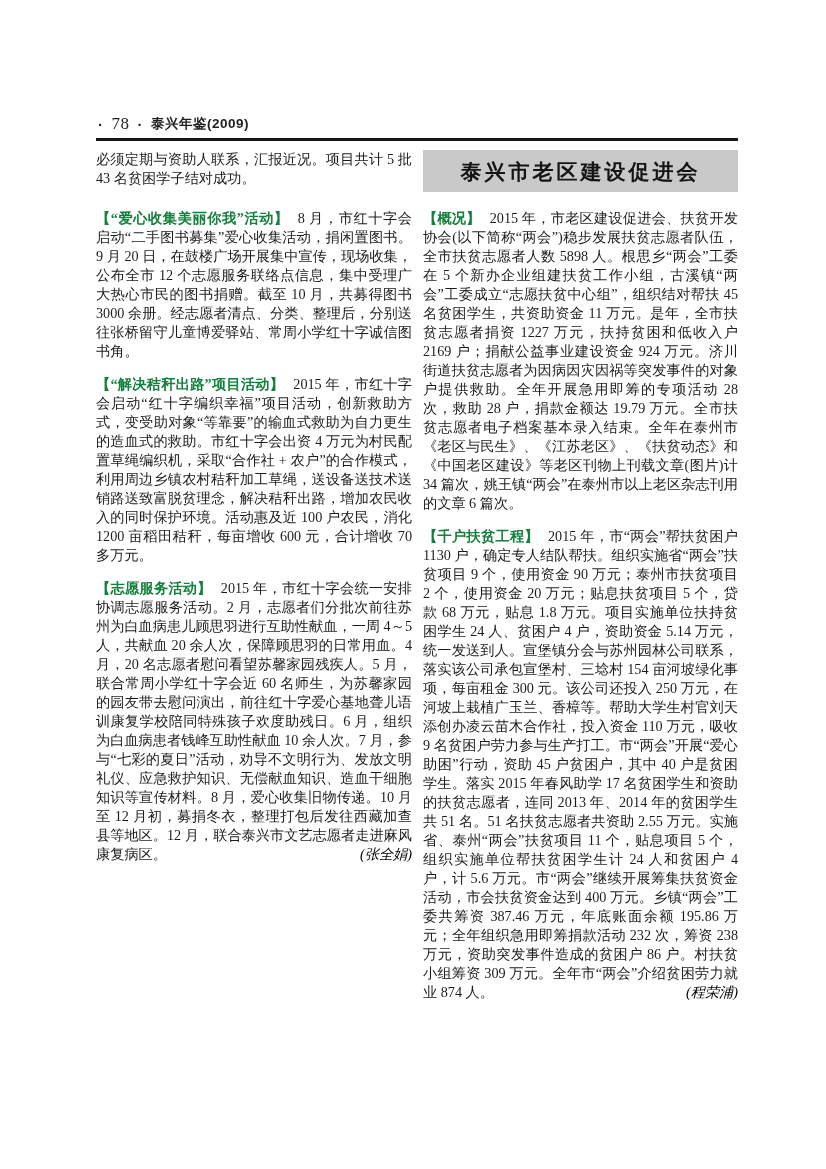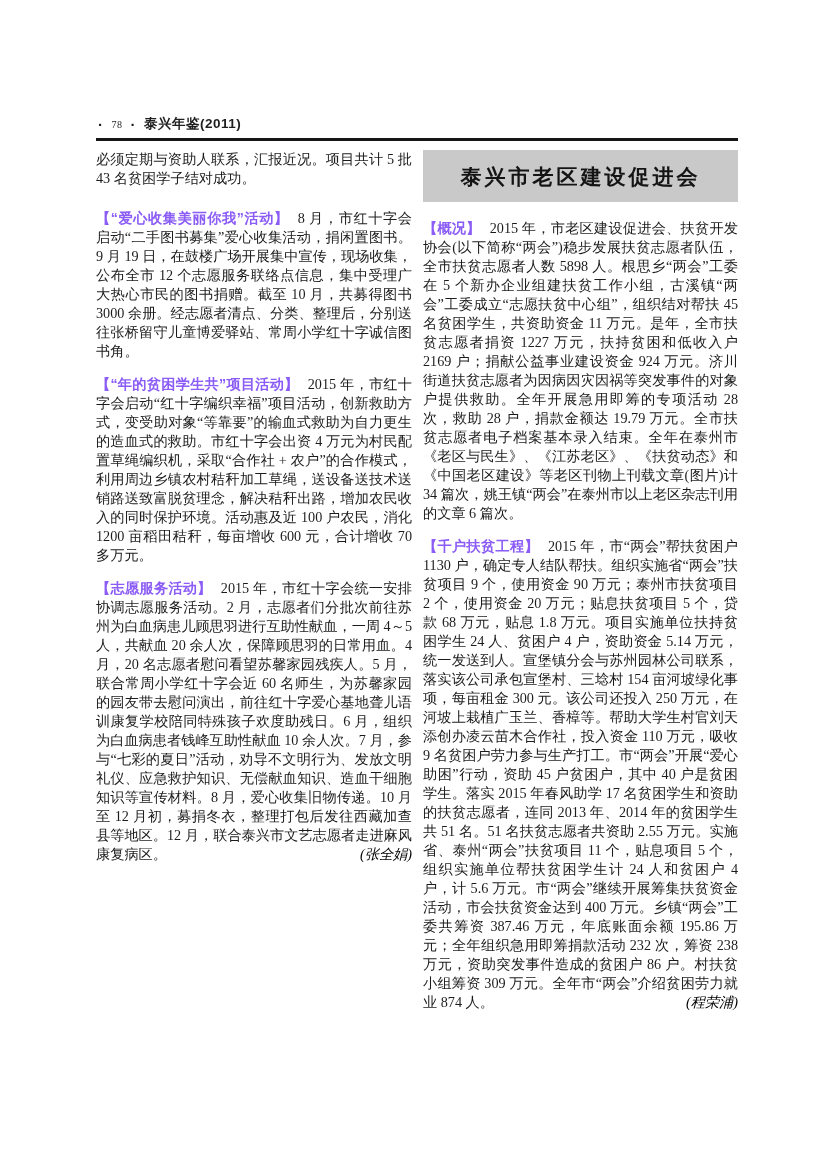--- a/index.html
+++ b/index.html
@@ -7,70 +7,70 @@
     width:826px;height:1169px;background:#ffffff;position:relative;
     font-family:"Liberation Serif","DejaVu Serif",serif;color:#1b1b1b;
   }
   .page-header{
     position:absolute;left:98px;top:113px;height:22px;
     display:flex;align-items:center;gap:8px;
     font-family:"Liberation Sans","DejaVu Sans",sans-serif;
     font-weight:bold;font-size:13.5px;color:#1f1f1f;letter-spacing:.5px;
   }
   .page-header .bullet{font-size:15px;line-height:1}
-  .page-header .pagenum{font-family:"Liberation Serif","DejaVu Serif",serif;font-weight:normal;font-size:10px}
+  .page-header .pagenum{font-family:"Liberation Serif","DejaVu Serif",serif;font-weight:normal;font-size:17px}
   .rule{position:absolute;left:96px;top:138px;width:642px;height:3px;background:#161616}
   .col{
     position:absolute;top:150px;
     font-size:14.2px;line-height:19px;
     text-align:justify;text-justify:inter-ideograph;
   }
   .col-left{left:96px;width:316px}
   .col-right{left:423px;width:315px}
   .para{margin:0 0 14px 0}
   .para-cont{margin-bottom:21px}
   .para:last-child{margin-bottom:8px}
   .hd{
     font-weight:bold;
-    font-family:Liberation Sans, sans-serif;
-    margin-right:9px;color:#8b5cf6;
+    font-family:Liberation Serif, serif;
+    margin-right:9px;color:#15803d;
   }
   .title-box{
-    height:52px;background:#c9c9c9;
+    height:42px;background:#c9c9c9;
     display:flex;align-items:center;justify-content:center;
     font-family:"Liberation Sans","DejaVu Sans",sans-serif;
     font-size:21px;font-weight:bold;letter-spacing:3px;color:#141414;
     margin-bottom:17px;
   }
   .sig{
     float:right;font-style:italic;color:#000000;
     font-family:"Liberation Serif","DejaVu Serif",serif;
   }
 </style>
 </head>
 <body>
 
 <div class="page">
 
   <header class="page-header">
     <span class="bullet">·</span>
     <span class="pagenum">78</span>
     <span class="bullet">·</span>
-    <span class="pub">泰兴年鉴(2011)</span>
+    <span class="pub">泰兴年鉴(2009)</span>
   </header>
 
   <div class="rule"></div>
 
   <section class="col col-left">
     <p class="para para-cont"><span>必须定期与资助人联系，汇报近况。项目共计 5 批 43 名贫困学子结对成功。</span></p>
 
-    <p class="para"><span class="hd">【“爱心收集美丽你我”活动】</span><span>8 月，市红十字会启动“二手图书募集”爱心收集活动，捐闲置图书。9 月 19 日，在鼓楼广场开展集中宣传，现场收集，公布全市 12 个志愿服务联络点信息，集中受理广大热心市民的图书捐赠。截至 10 月，共募得图书 3000 余册。经志愿者清点、分类、整理后，分别送往张桥留守儿童博爱驿站、常周小学红十字诚信图书角。</span></p>
+    <p class="para"><span class="hd">【“爱心收集美丽你我”活动】</span><span>8 月，市红十字会启动“二手图书募集”爱心收集活动，捐闲置图书。9 月 20 日，在鼓楼广场开展集中宣传，现场收集，公布全市 12 个志愿服务联络点信息，集中受理广大热心市民的图书捐赠。截至 10 月，共募得图书 3000 余册。经志愿者清点、分类、整理后，分别送往张桥留守儿童博爱驿站、常周小学红十字诚信图书角。</span></p>
 
 
-    <p class="para"><span class="hd">【“年的贫困学生共”项目活动】</span><span>2015 年，市红十字会启动“红十字编织幸福”项目活动，创新救助方式，变受助对象“等靠要”的输血式救助为自力更生的造血式的救助。市红十字会出资 4 万元为村民配置草绳编织机，采取“合作社 + 农户”的合作模式，利用周边乡镇农村秸秆加工草绳，送设备送技术送销路送致富脱贫理念，解决秸秆出路，增加农民收入的同时保护环境。活动惠及近 100 户农民，消化 1200 亩稻田秸秆，每亩增收 600 元，合计增收 70 多万元。</span></p>
+    <p class="para"><span class="hd">【“解决秸秆出路”项目活动】</span><span>2015 年，市红十字会启动“红十字编织幸福”项目活动，创新救助方式，变受助对象“等靠要”的输血式救助为自力更生的造血式的救助。市红十字会出资 4 万元为村民配置草绳编织机，采取“合作社 + 农户”的合作模式，利用周边乡镇农村秸秆加工草绳，送设备送技术送销路送致富脱贫理念，解决秸秆出路，增加农民收入的同时保护环境。活动惠及近 100 户农民，消化 1200 亩稻田秸秆，每亩增收 600 元，合计增收 70 多万元。</span></p>
 
     <p class="para"><span class="hd">【志愿服务活动】</span><span>2015 年，市红十字会统一安排协调志愿服务活动。2 月，志愿者们分批次前往苏州为白血病患儿顾思羽进行互助性献血，一周 4～5 人，共献血 20 余人次，保障顾思羽的日常用血。4 月，20 名志愿者慰问看望苏馨家园残疾人。5 月，联合常周小学红十字会近 60 名师生，为苏馨家园的园友带去慰问演出，前往红十字爱心基地聋儿语训康复学校陪同特殊孩子欢度助残日。6 月，组织为白血病患者钱峰互助性献血 10 余人次。7 月，参与“七彩的夏日”活动，劝导不文明行为、发放文明礼仪、应急救护知识、无偿献血知识、造血干细胞知识等宣传材料。8 月，爱心收集旧物传递。10 月至 12 月初，募捐冬衣，整理打包后发往西藏加查县等地区。12 月，联合泰兴市文艺志愿者走进麻风康复病区。</span><span class="sig">(张全娟)</span></p>
   </section>
 
   <section class="col col-right">
     <div class="title-box">
       <span>泰兴市老区建设促进会</span>
     </div>
 
     <p class="para"><span class="hd">【概况】</span><span>2015 年，市老区建设促进会、扶贫开发协会(以下简称“两会”)稳步发展扶贫志愿者队伍，全市扶贫志愿者人数 5898 人。根思乡“两会”工委在 5 个新办企业组建扶贫工作小组，古溪镇“两会”工委成立“志愿扶贫中心组”，组织结对帮扶 45 名贫困学生，共资助资金 11 万元。是年，全市扶贫志愿者捐资 1227 万元，扶持贫困和低收入户 2169 户；捐献公益事业建设资金 924 万元。济川街道扶贫志愿者为因病因灾因祸等突发事件的对象户提供救助。全年开展急用即筹的专项活动 28 次，救助 28 户，捐款金额达 19.79 万元。全市扶贫志愿者电子档案基本录入结束。全年在泰州市《老区与民生》、《江苏老区》、《扶贫动态》和《中国老区建设》等老区刊物上刊载文章(图片)计 34 篇次，姚王镇“两会”在泰州市以上老区杂志刊用的文章 6 篇次。</span></p>

